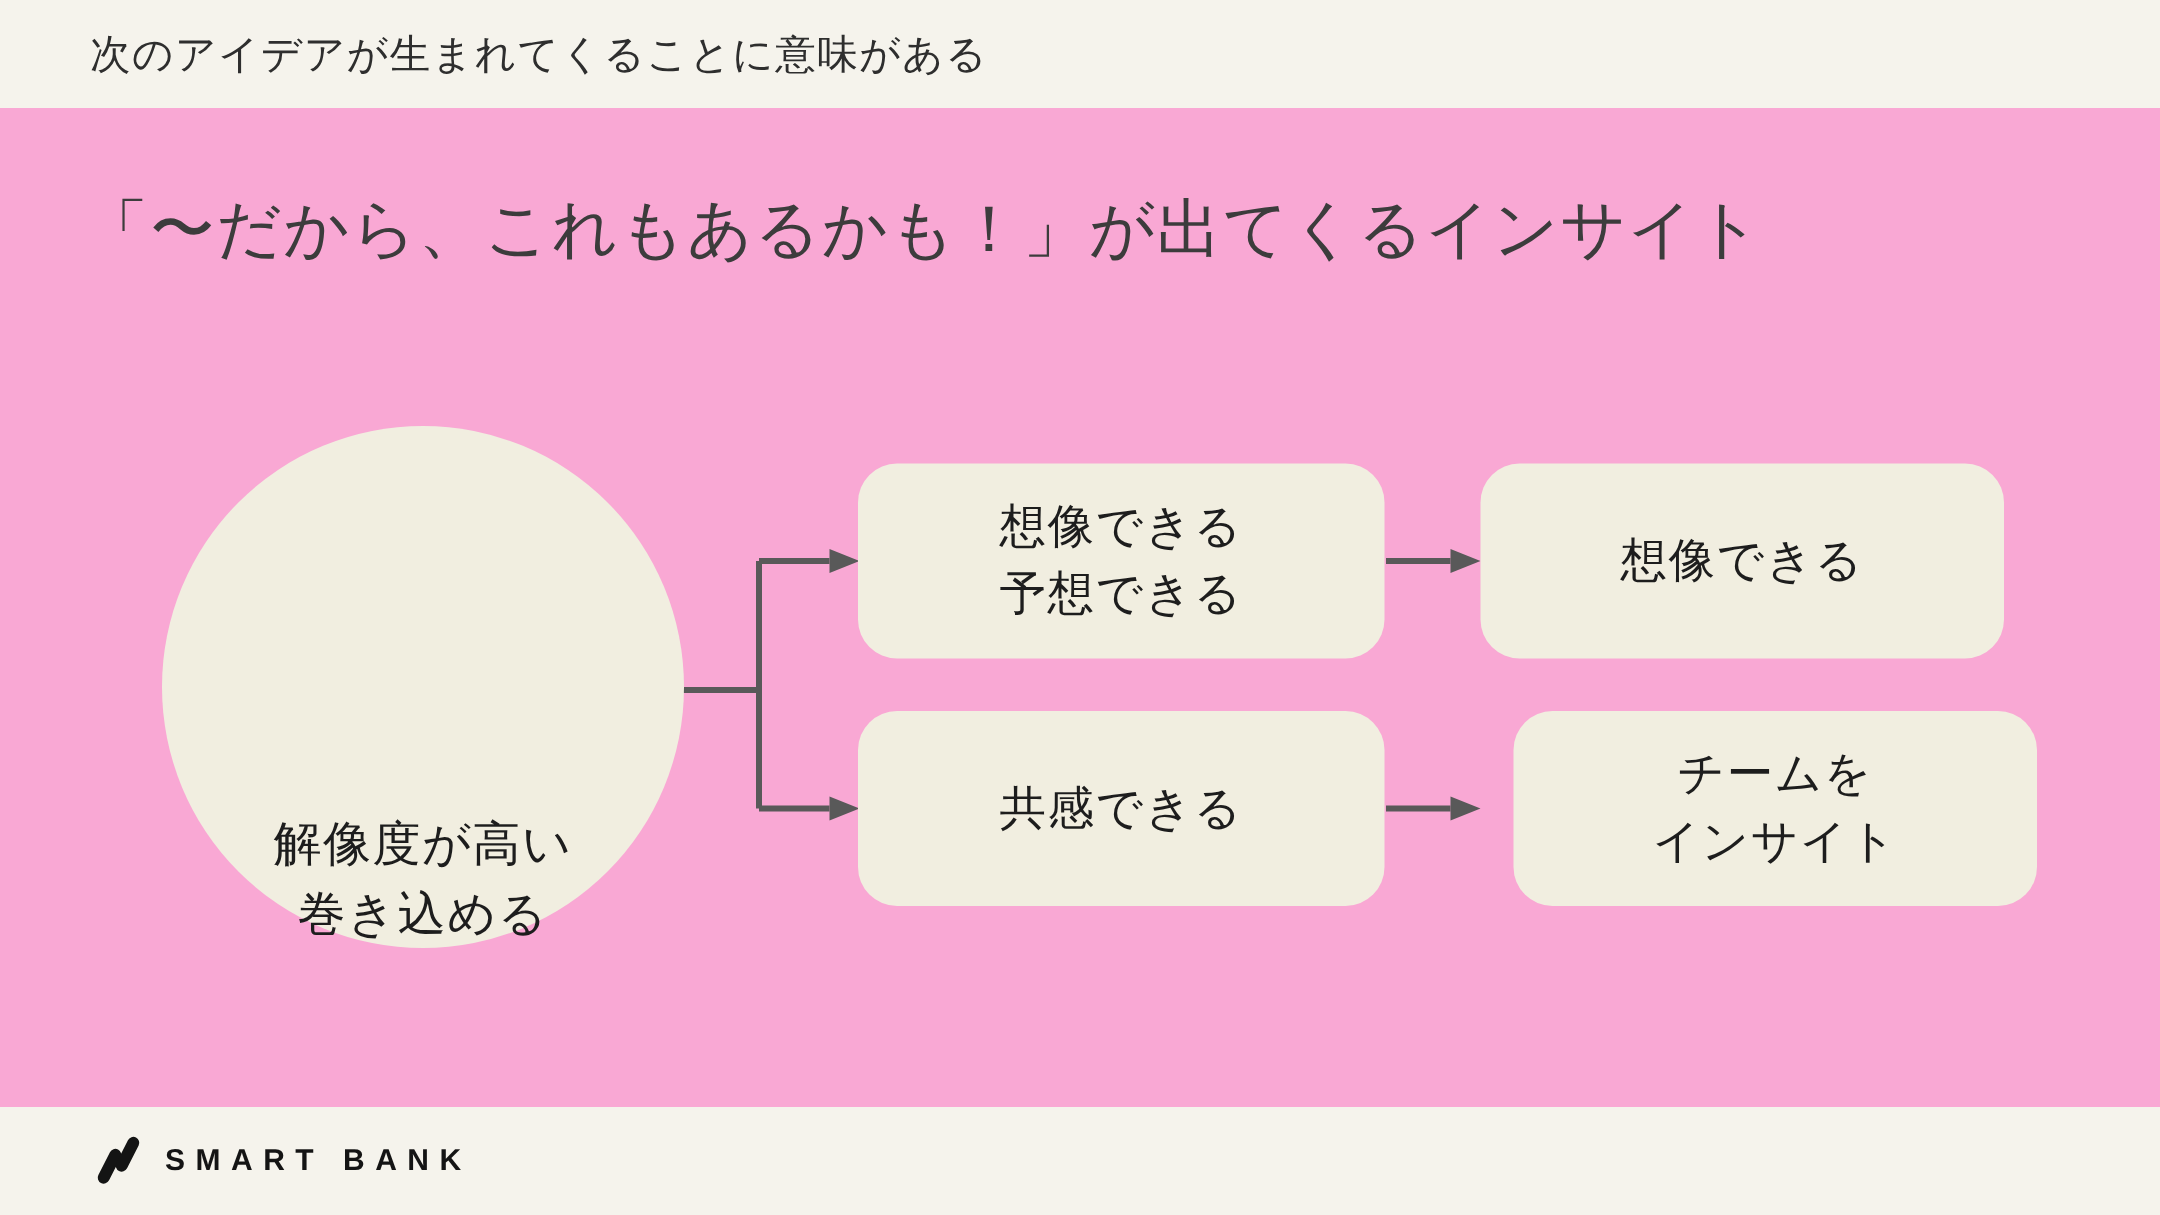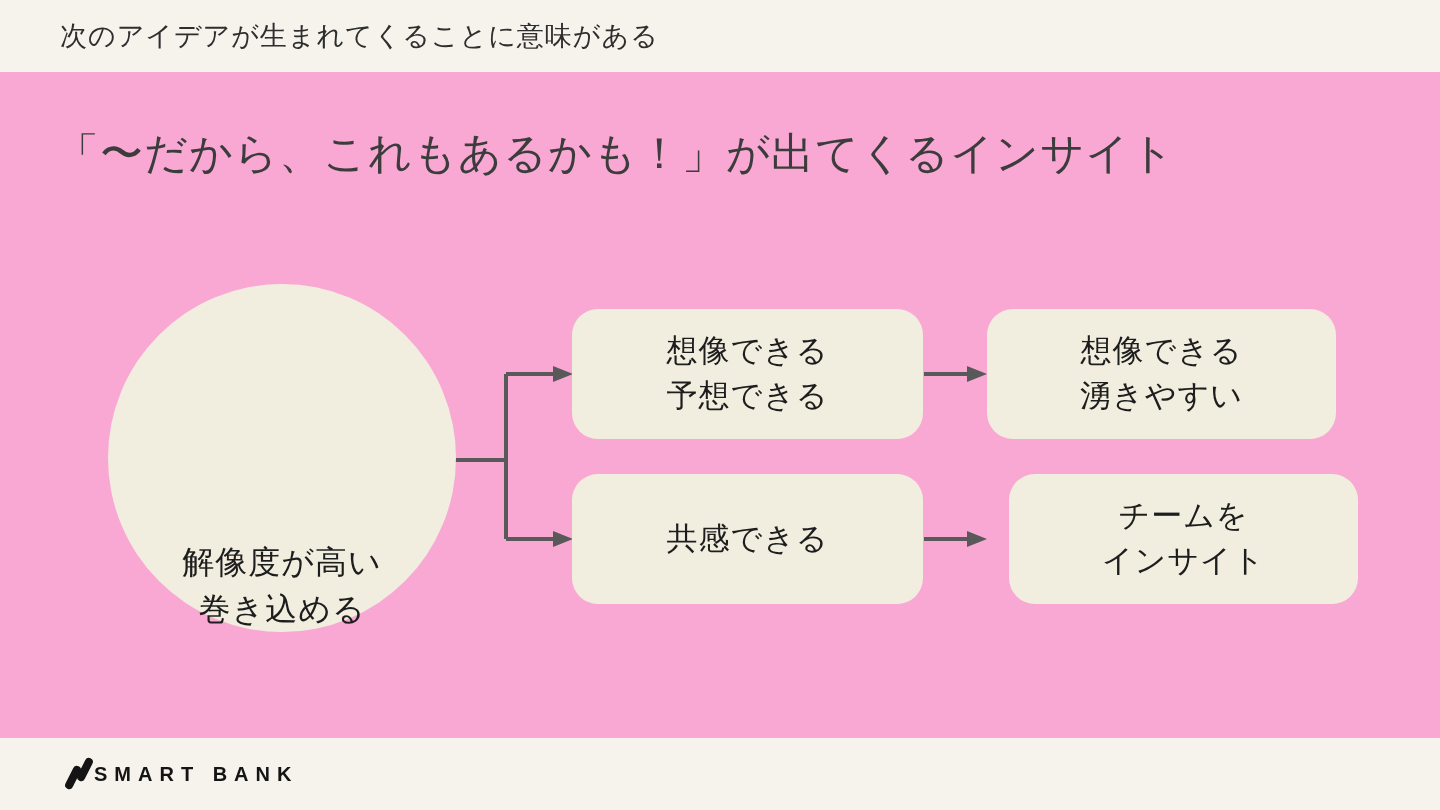--- a/index.html
+++ b/index.html
@@ -89,20 +89,21 @@
     left: 0; top: 738px;
     width: 1440px; height: 72px;
     background: #f5f3ec;
     display: flex;
     align-items: center;
   }
   .logo {
     margin-left: 68px;
     display: flex;
     align-items: center;
+    gap: 16px;
   }
   .logo-mark {
     position: relative;
     width: 26px; height: 38px;
   }
   .logo-mark i {
     position: absolute;
     display: block;
     width: 8px; height: 25px;
     border-radius: 4px;
@@ -156,21 +157,20 @@
     <span>予想できる</span>
   </div>
 
   <div class="node node-box node-empathy">
     <span>共感できる</span>
     <span></span>
   </div>
 
   <div class="node node-box node-ideas">
     <span>想像できる</span>
-    <span>湧きやすい</span>
   </div>
 
   <div class="node node-box node-team">
     <span>チームを</span>
     <span>インサイト</span>
   </div>
 
   <footer class="footer">
     <div class="logo">
       <div class="logo-mark">

